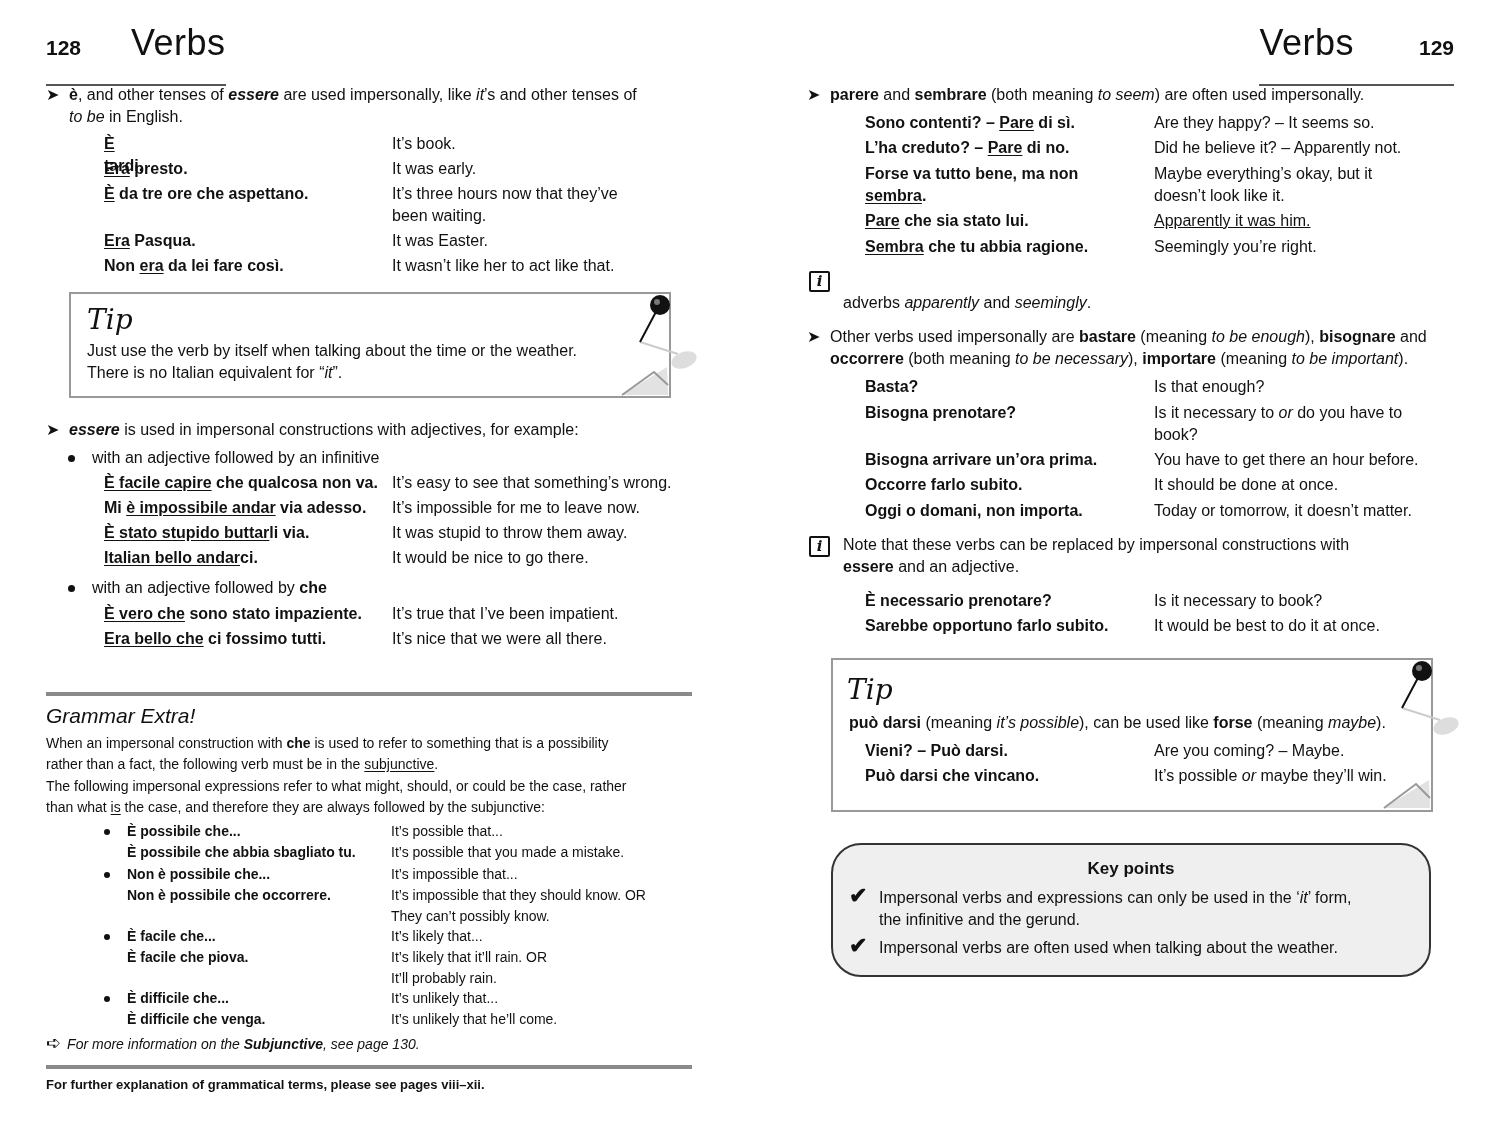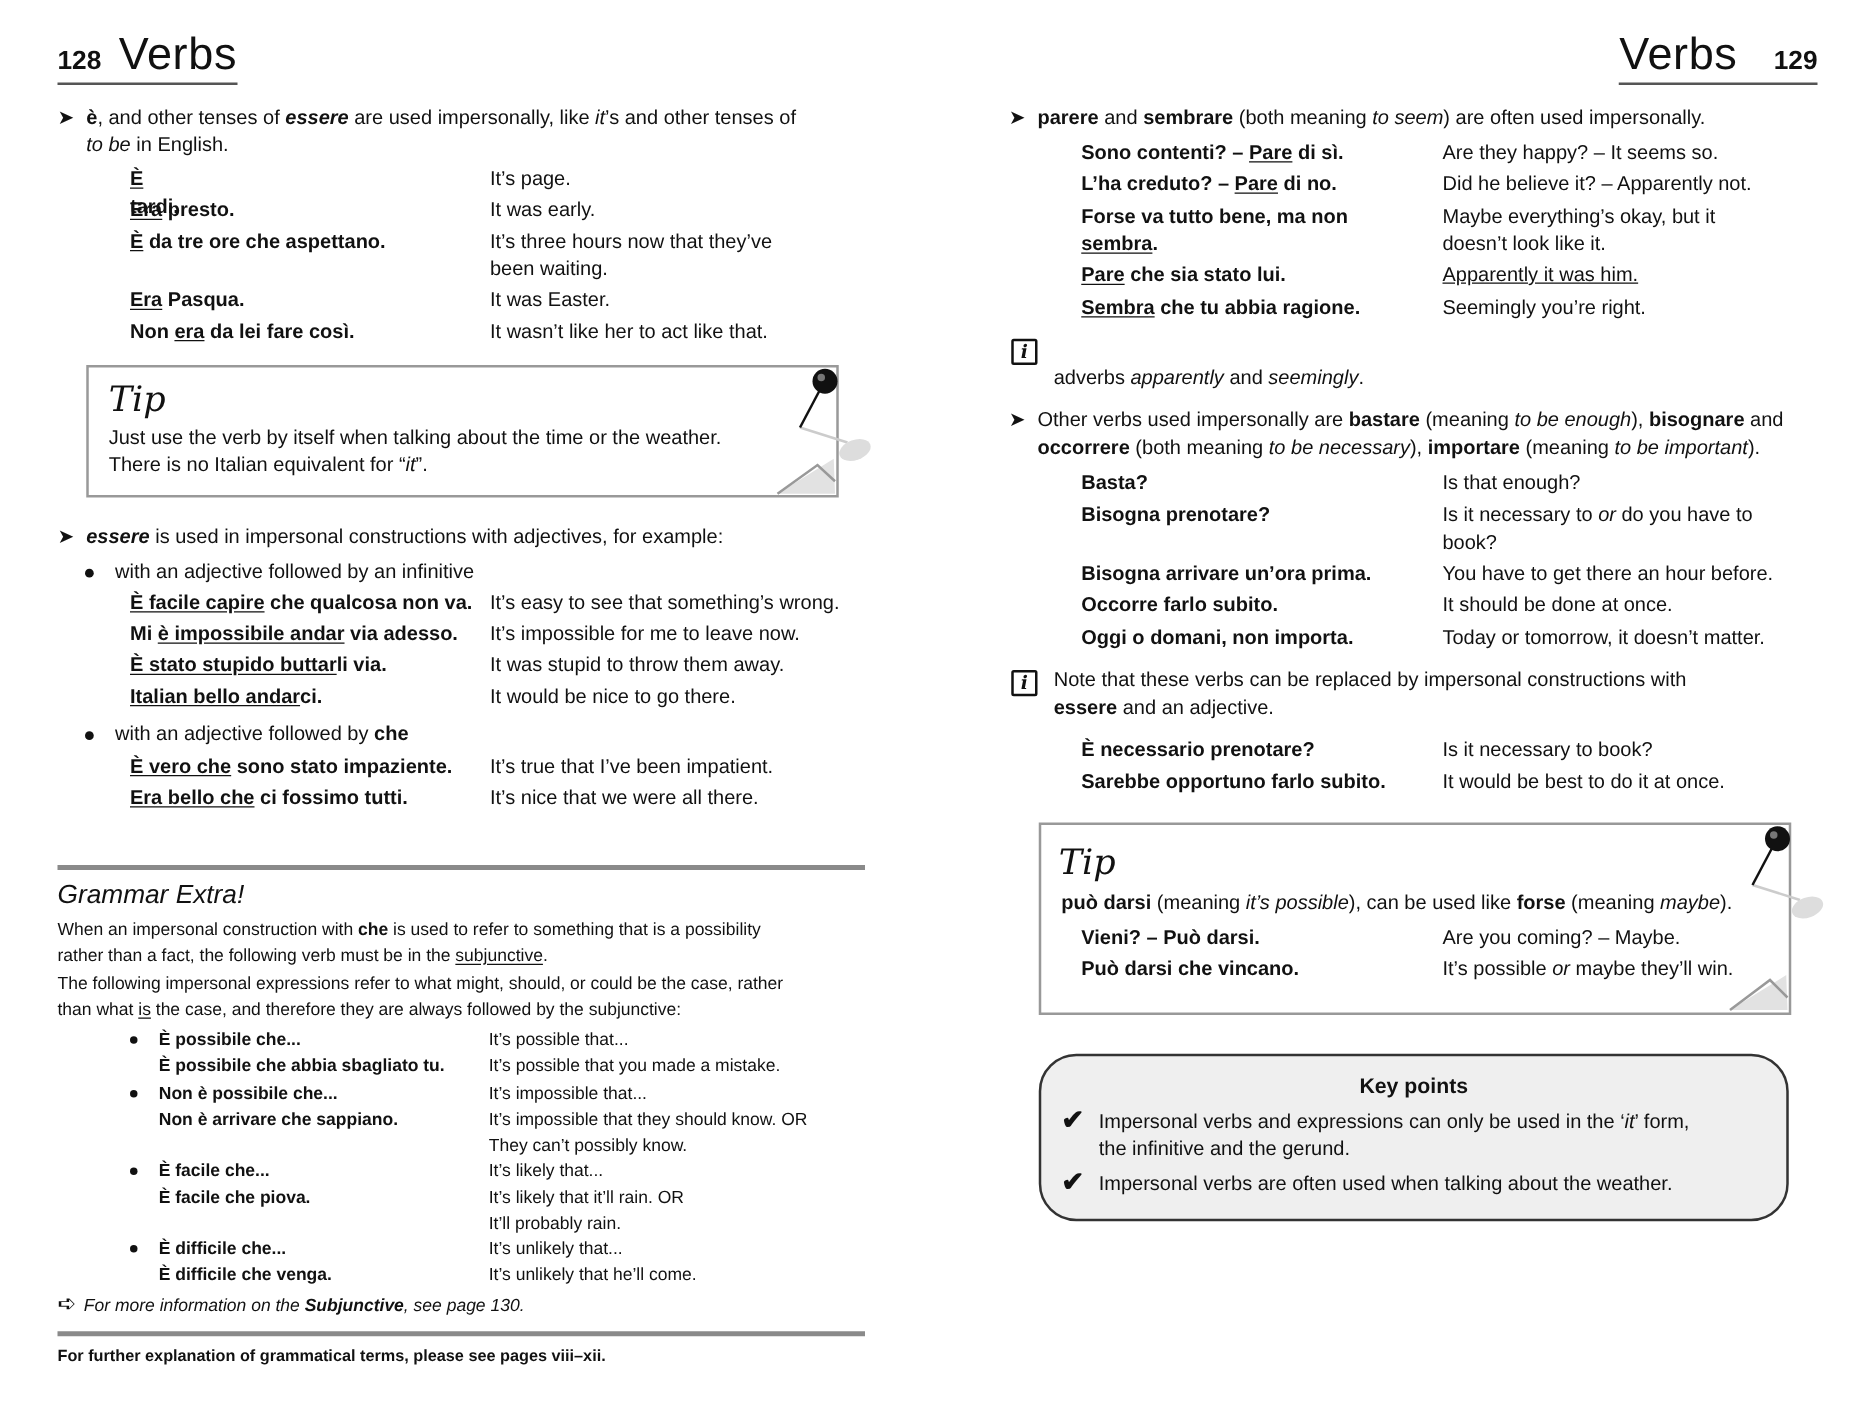--- a/index.html
+++ b/index.html
@@ -2,21 +2,21 @@
 <html><head>
 <meta charset="utf-8">
 <style>
   html, body { margin:0; padding:0; background:#fff; }
   body { width:1500px; height:1136px; position:relative; overflow:hidden;
          font-family:"Liberation Sans", sans-serif; color:#111; }
   .page { position:absolute; top:0; }
   #left { left:0; width:750px; }
   #right { left:750px; width:750px; }
 
-  .hdr { position:absolute; top:22px; display:flex; align-items:baseline; border-bottom:2px solid #555; padding-bottom:2px; }
+  .hdr { position:absolute; top:22px; display:flex; align-items:baseline; border-bottom:2px solid #555; padding-bottom:20px;gap:36px; }
   .hdr .num { font-weight:bold; font-size:21px; }
   .hdr .title { font-size:36px; font-weight:normal; letter-spacing:0.5px; }
   #left .hdr { left:46px; }
   #left .hdr .num { margin-right:14px; }
   #right .hdr { right:46px; }
   #right .hdr .num { margin-left:29px; }
 
   .abs { position:absolute; }
   .txt { font-size:16px; line-height:22px; }
   .arrow { position:absolute; left:0; font-size:16px; }
@@ -62,21 +62,21 @@
   <div class="para txt" style="left:46px; top:84px; width:640px;">
     <span class="arrow">➤</span>
     <div class="body">
       <b>è</b><span>, and other tenses of </span><b><i>essere</i></b><span> are used impersonally, like </span><i>it</i><span>’s and other tenses of</span><br>
       <i>to be</i><span> in English.</span>
     </div>
   </div>
 
   <div class="ex" style="left:104px; top:133px;">
     <span class="it"><u>È</u><span> tardi.</span></span>
-    <span class="en" style="left:288px; white-space:nowrap;">It’s page.</span>
+    <span class="en" style="left:288px; white-space:nowrap;">It’s book.</span>
   </div>
   <div class="ex" style="left:104px; top:158px;">
     <span class="it" style="white-space:nowrap;"><u>Era</u><span> presto.</span></span>
     <span class="en" style="left:288px; white-space:nowrap;">It was early.</span>
   </div>
   <div class="ex" style="left:104px; top:183px;">
     <span class="it" style="white-space:nowrap;"><u>È</u><span> da tre ore che aspettano.</span></span>
     <span class="en" style="left:288px; white-space:nowrap;"><span>It’s three hours now that they’ve</span><br><span>been waiting.</span></span>
   </div>
   <div class="ex" style="left:104px; top:230px;">
@@ -155,21 +155,21 @@
     <span>than what </span><u>is</u><span> the case, and therefore they are always followed by the subjunctive:</span>
   </div>
 
   <div class="abs small" style="left:104px; top:821px; width:590px;">
     <span class="dot" style="position:absolute; left:0; top:8px; width:6px; height:6px; border-radius:50%; background:#111;"></span>
     <div style="position:absolute; left:23px; top:0; font-weight:bold; white-space:nowrap;"><span>È possibile che...</span><br><span>È possibile che abbia sbagliato tu.</span></div>
     <div style="position:absolute; left:287px; top:0; white-space:nowrap;"><span>It’s possible that...</span><br><span>It’s possible that you made a mistake.</span></div>
   </div>
   <div class="abs small" style="left:104px; top:864px; width:590px;">
     <span class="dot" style="position:absolute; left:0; top:8px; width:6px; height:6px; border-radius:50%; background:#111;"></span>
-    <div style="position:absolute; left:23px; top:0; font-weight:bold; white-space:nowrap;"><span>Non è possibile che...</span><br><span>Non è arrivare che sappiano.</span></div>
+    <div style="position:absolute; left:23px; top:0; font-weight:bold; white-space:nowrap;"><span>Non è possibile che...</span><br><span>Non è possibile che occorrere.</span></div>
     <div style="position:absolute; left:287px; top:0; white-space:nowrap;"><span>It’s impossible that...</span><br><span>It’s impossible that they should know. OR</span><br><span>They can’t possibly know.</span></div>
   </div>
   <div class="abs small" style="left:104px; top:926px; width:590px;">
     <span class="dot" style="position:absolute; left:0; top:8px; width:6px; height:6px; border-radius:50%; background:#111;"></span>
     <div style="position:absolute; left:23px; top:0; font-weight:bold; white-space:nowrap;"><span>È facile che...</span><br><span>È facile che piova.</span></div>
     <div style="position:absolute; left:287px; top:0; white-space:nowrap;"><span>It’s likely that...</span><br><span>It’s likely that it’ll rain. OR</span><br><span>It’ll probably rain.</span></div>
   </div>
   <div class="abs small" style="left:104px; top:988px; width:590px;">
     <span class="dot" style="position:absolute; left:0; top:8px; width:6px; height:6px; border-radius:50%; background:#111;"></span>
     <div style="position:absolute; left:23px; top:0; font-weight:bold; white-space:nowrap;"><span>È difficile che...</span><br><span>È difficile che venga.</span></div>

